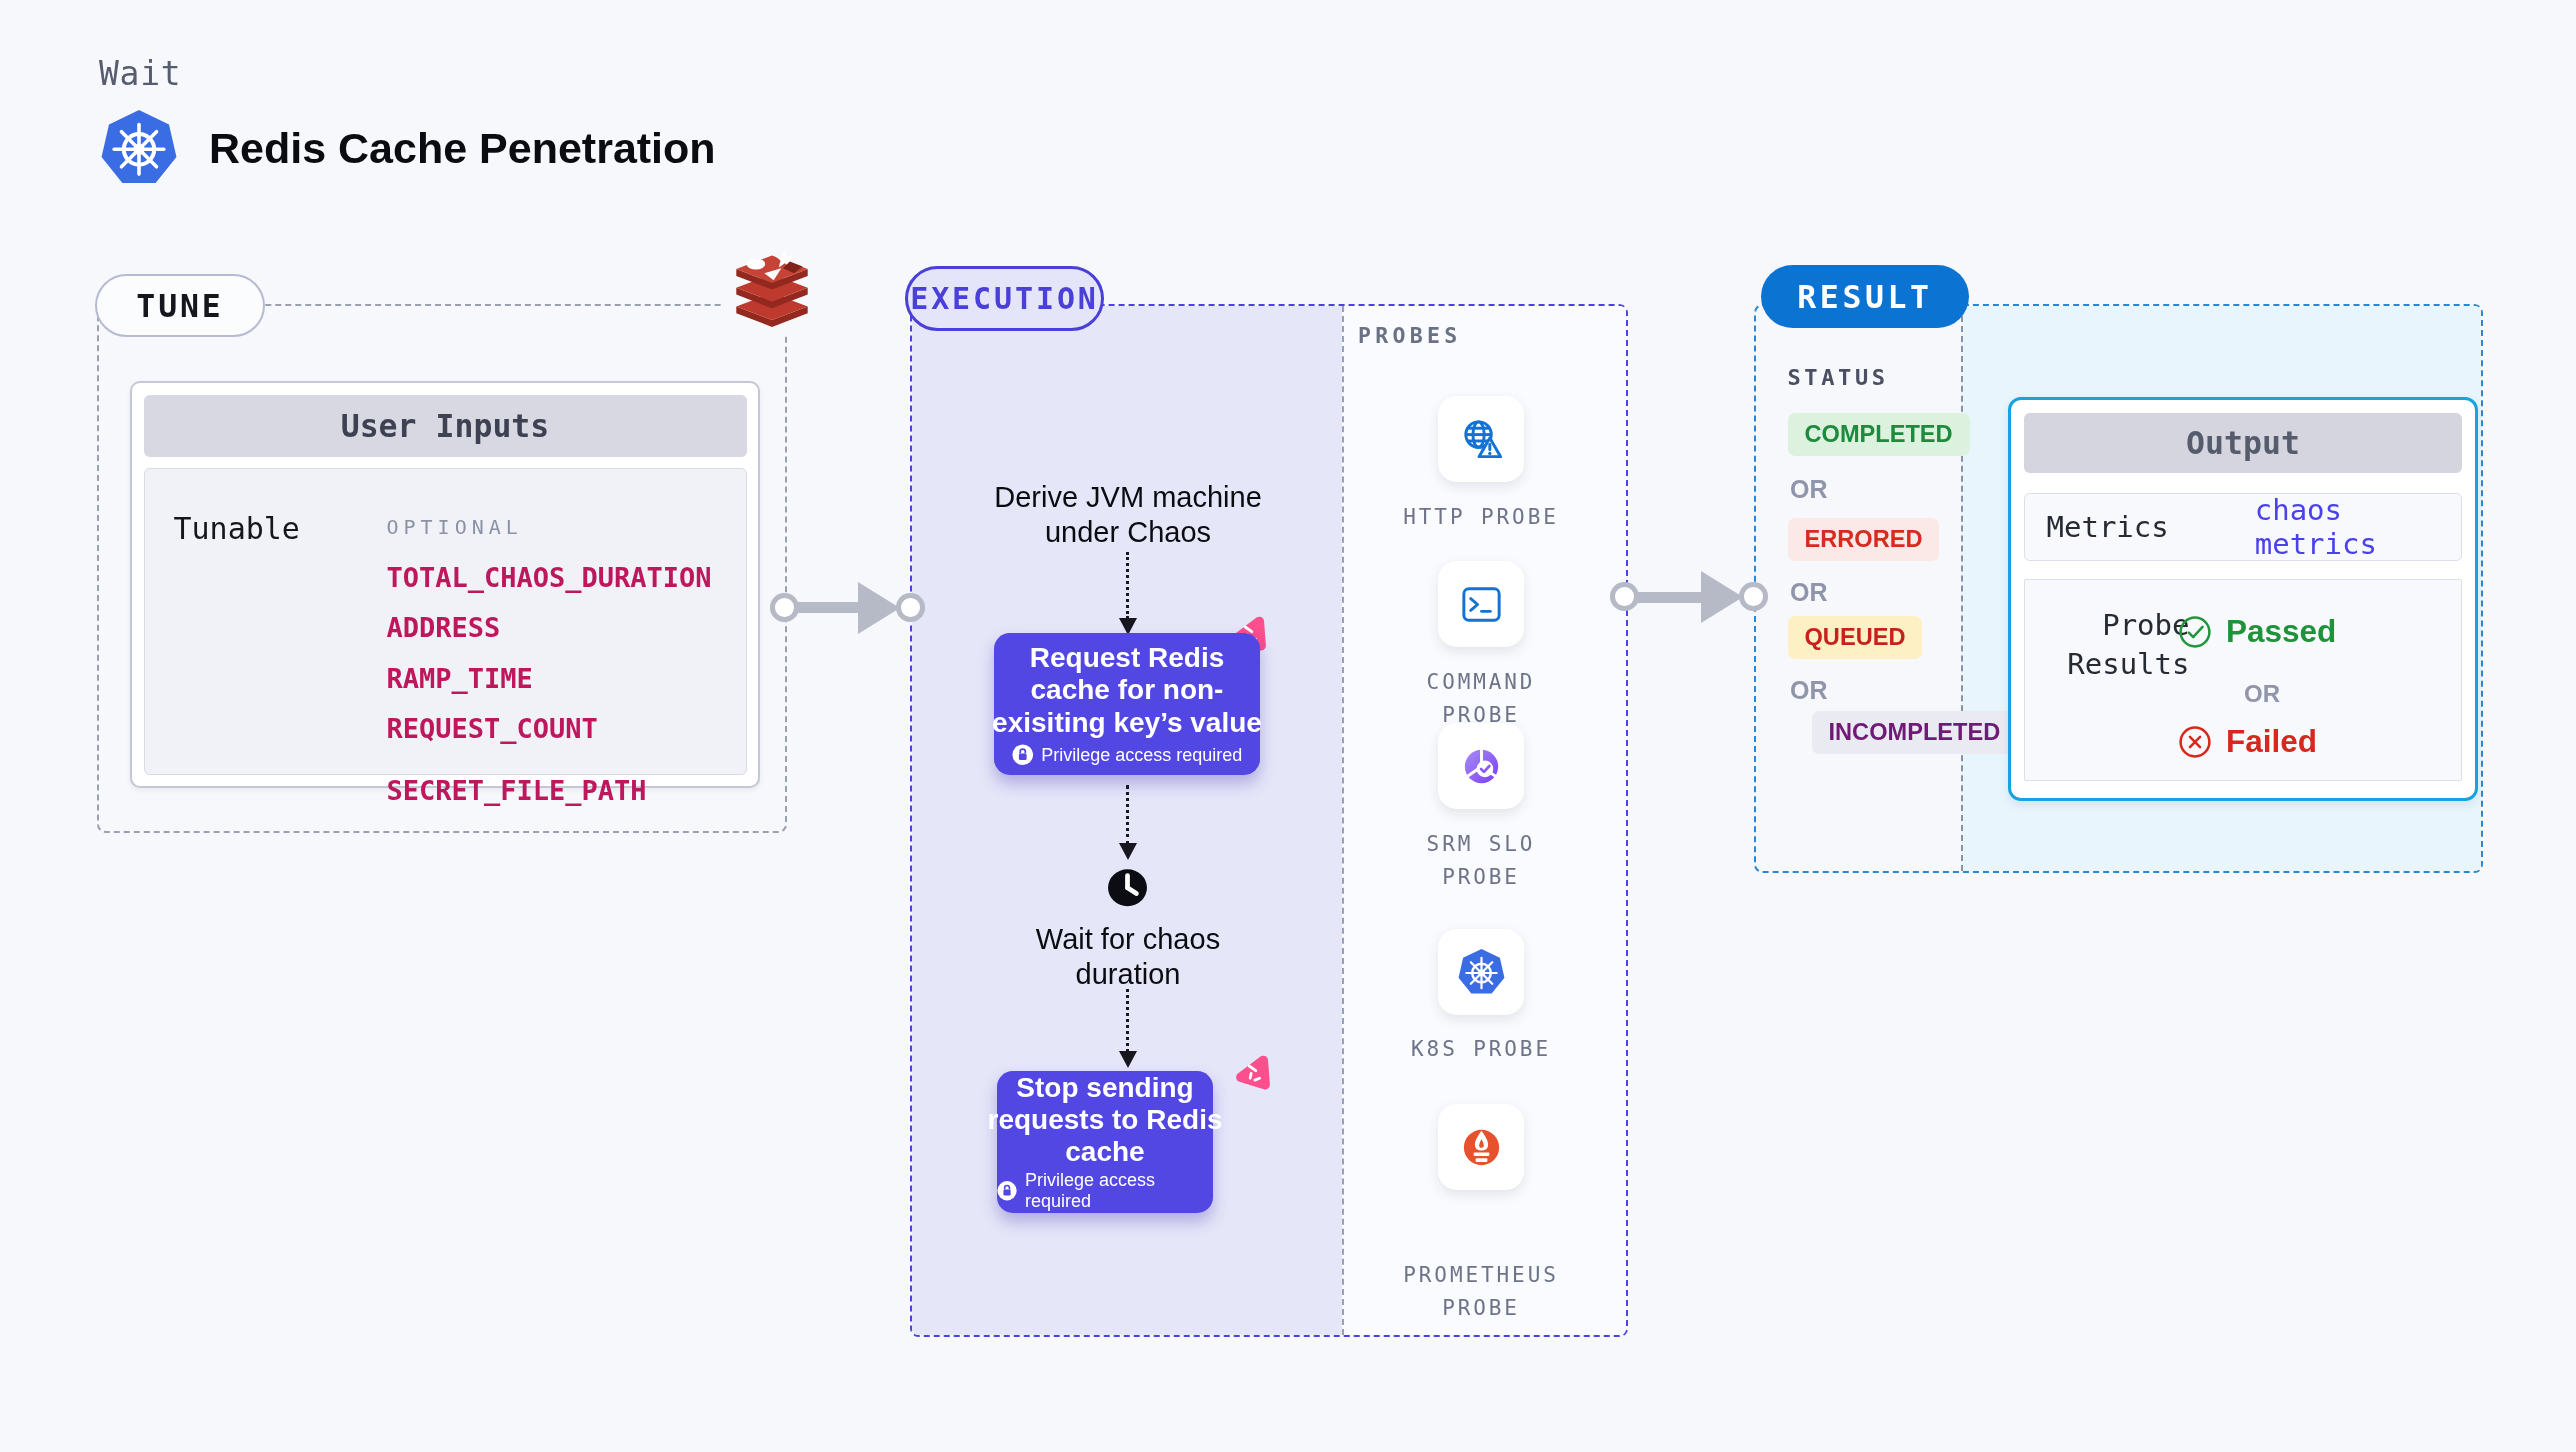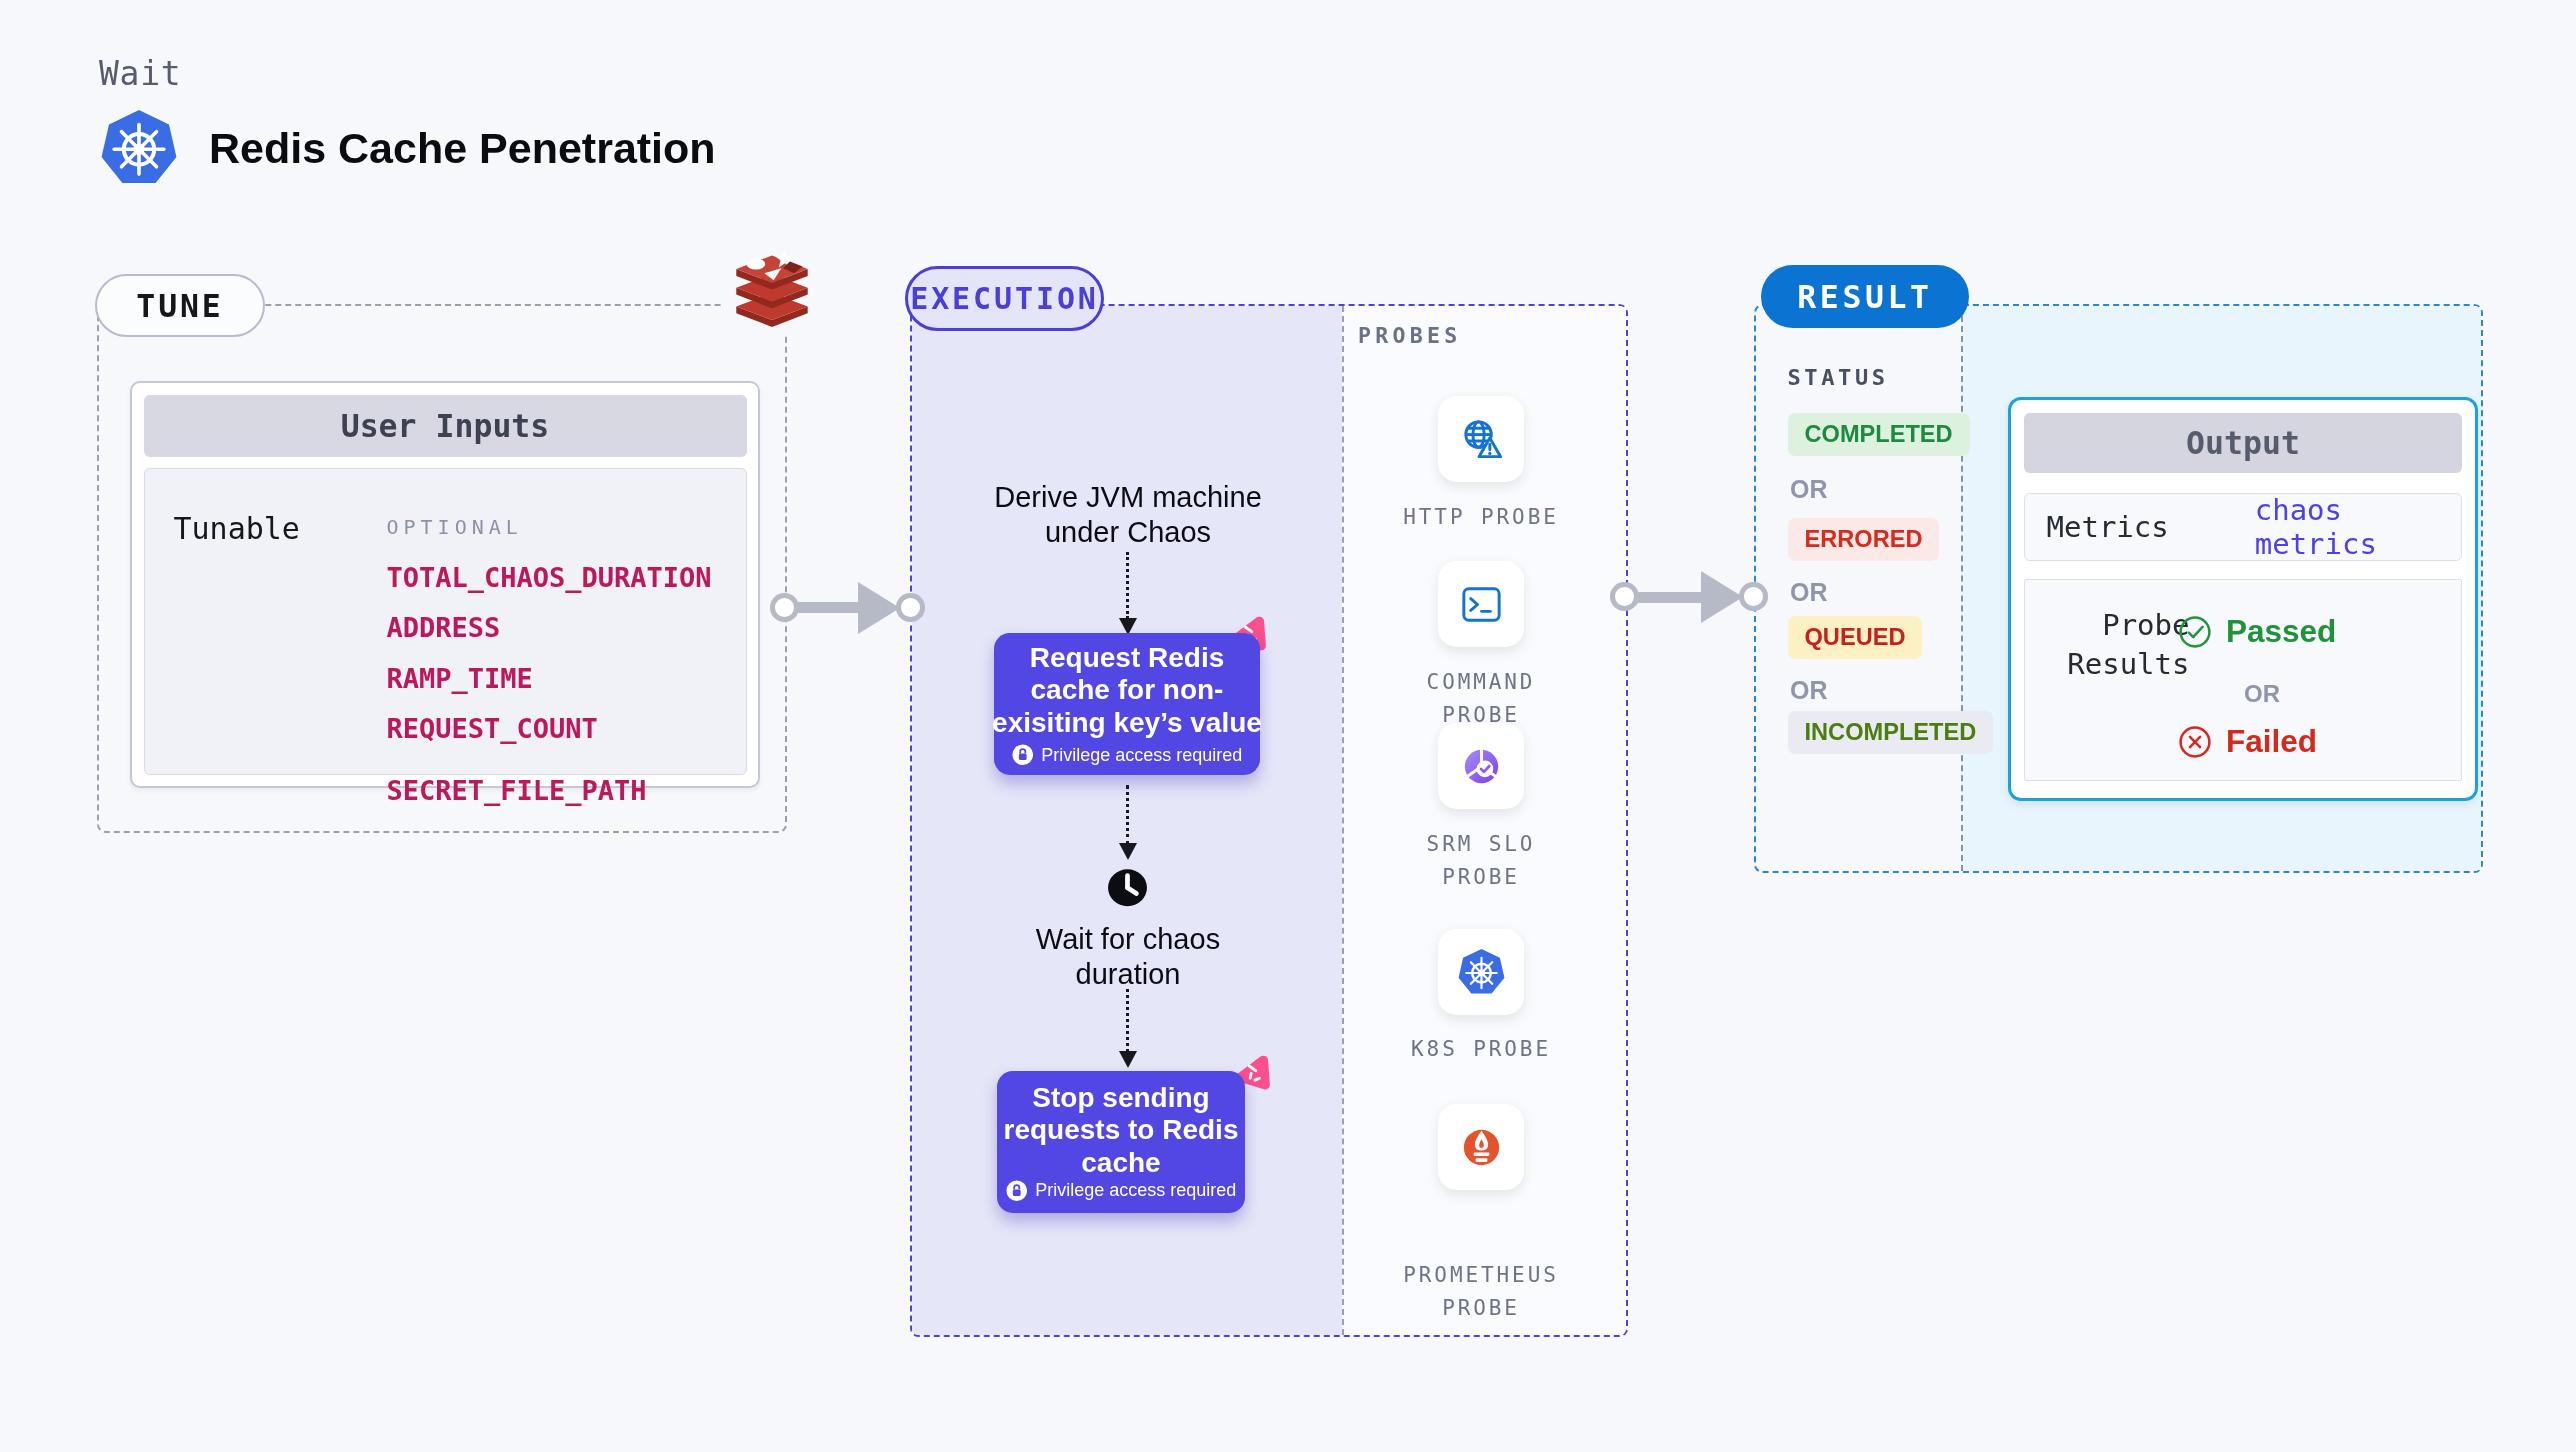--- a/index.html
+++ b/index.html
@@ -69,21 +69,21 @@
   .result-outer{left:1754px;top:304px;width:725px;height:565px;border:2.9px dashed #2b86d5;border-radius:8.6px;}
   .result-fill{left:205px;right:0;top:0;bottom:0;background:#e8f5fc;border-radius:0 5.7px 5.7px 0;}
   .result-divider{left:205px;top:0;bottom:0;width:0;border-left:2.1px dashed #8a90a5;}
   .result-pill{left:1761px;top:265px;width:208px;height:63px;background:#0b73d2;border-radius:34px;
     font-size:31.5px;font-weight:700;color:#fff;letter-spacing:3.6px;z-index:6;}
   .status-label{left:31.5px;top:59px;font-size:22px;font-weight:700;color:#4a4f63;letter-spacing:3.6px;}
   .badge{left:31.5px;padding:7.9px 17px;border-radius:7.2px;font-size:23.6px;font-weight:700;white-space:nowrap;}
   .b-completed{top:107px;background:#dcf2df;color:#1d8a3c;}
   .b-errored{top:212px;background:#fbe9e8;color:#d62b1f;}
   .b-queued{top:310px;background:#fdf0c5;color:#c8201d;}
-  .b-incompleted{top:405px;background:#e9eaf2;color:#4d7c0f;}
+  .b-incompleted{top:405px;background:#e9eaf2;color:#701a75;margin-left:24px;}
   .or-txt{left:34px;font-size:25px;font-weight:600;color:#9095ab;}
   .or1{top:169px;} .or2{top:272px;} .or3{top:370px;}
 
   .output-card{left:252px;top:91px;width:464px;height:398px;background:#fff;border:3.6px solid #16a3e0;
     border-radius:13px;box-shadow:0 3.6px 8.6px rgba(20,80,140,.10);}
   .out-head{left:13px;right:13px;top:13px;height:60px;background:#d4d5df;border-radius:5.7px;
     font-size:31.5px;font-weight:700;color:#575c6c;}
   .metrics-row{left:13px;right:13px;top:93px;height:66px;background:#f8f9fc;border:1.4px solid #dcdee8;
     border-radius:5.7px;display:flex;align-items:center;}
   .metrics-label{margin-left:21.5px;font-size:29px;color:#262a33;}
@@ -212,21 +212,21 @@
     <div class="abs dothead" style="top:745px;"></div>
 
     <svg class="abs pink-ic" style="left:315px;top:744px;" viewBox="0 0 100 100">
       <polygon points="24,58 72,22 76,74" fill="#fb4f8e" stroke="#fb4f8e" stroke-width="20" stroke-linejoin="round"></polygon>
       <g stroke="#fff" stroke-width="6" stroke-linecap="round">
         <line x1="42" y1="34" x2="56" y2="44"></line>
           <line x1="54" y1="64" x2="64" y2="60"></line>
           <line x1="46" y1="50" x2="44" y2="60"></line>
       </g>
     </svg>
-    <div class="abs pbox" style="left:85px;top:765px;width:248px;height:142px;">
+    <div class="abs pbox" style="left:85px;top:765px;width:216px;height:142px;">
       <div class="pbox-line">Stop sending</div>
       <div class="pbox-line">requests to Redis</div>
       <div class="pbox-line">cache</div>
       <div class="priv-row" style="margin-top:1.4px;">
         <svg class="res-ic" style="width:21.5px;height:21.5px;" viewBox="0 0 100 100">
           <circle cx="50" cy="50" r="48" fill="#fff"></circle>
           <rect x="32" y="44" width="36" height="30" rx="7" fill="#5347e3"></rect>
           <path d="M38,44 v-8 a12,12 0 0 1 24,0 v8" fill="none" stroke="#5347e3" stroke-width="8"></path>
         </svg>
         <span class="priv-text">Privilege access required</span>

